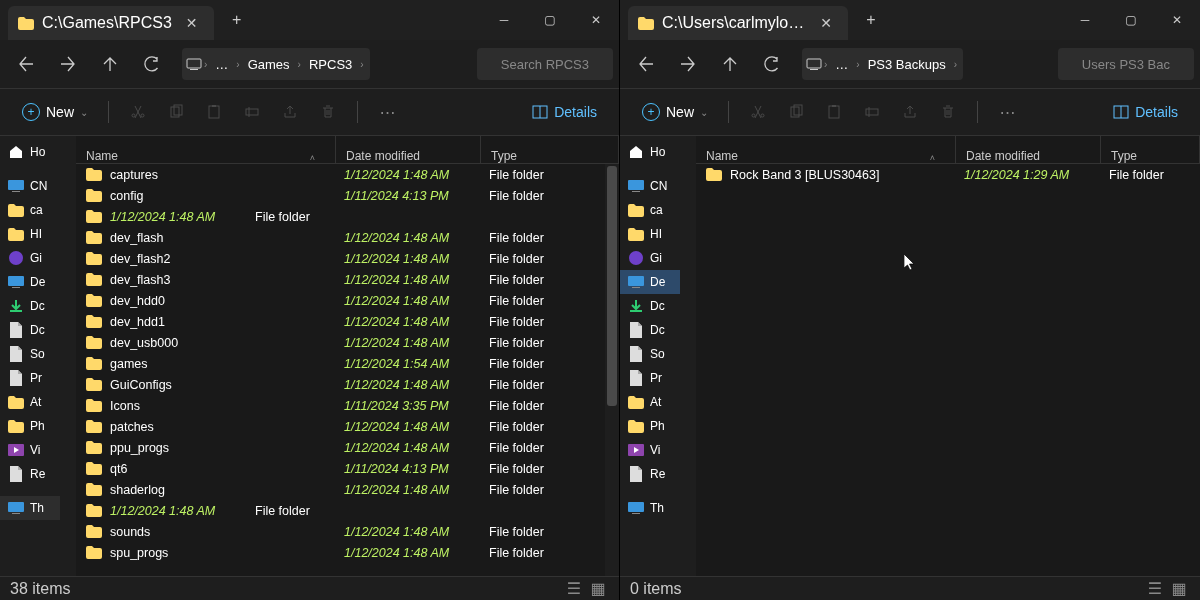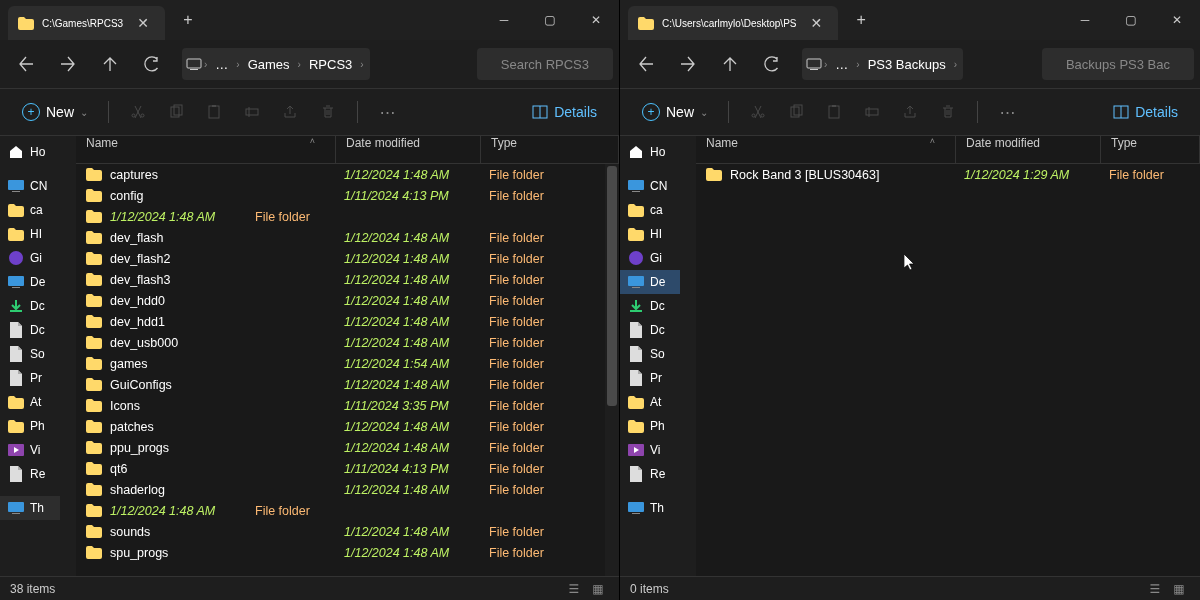--- a/index.html
+++ b/index.html
@@ -4,21 +4,21 @@
 <style>
 * { margin: 0; padding: 0; box-sizing: border-box; font-family: "Segoe UI", sans-serif; }
 body { background: #000; width: 1200px; height: 600px; display: flex; overflow: hidden; }
 .window { height: 600px; display: flex; flex-direction: column; background: #1e1e1e; color: #fff; position: relative; }
 .window-left { width: 620px; border-right: 1px solid #000; }
 .window-right { width: 580px; }
 .titlebar { height: 40px; display: flex; align-items: center; background: #202020; padding: 0; }
 .tab { height: 34px; display: flex; align-items: center; background: #2d2d2d; border-radius: 6px 6px 0 0; padding: 0 10px; margin-left: 8px; margin-top: 6px; gap: 8px; max-width: 220px; }
 .tab-icon { width: 16px; height: 16px; display: flex; align-items: center; justify-content: center; }
 .folder-svg { width: 16px; height: 13px; }
-.tab-title { font-size: 10px; white-space: nowrap; overflow: hidden; text-overflow: ellipsis; max-width: 160px; }
+.tab-title { font-size: 16px; white-space: nowrap; overflow: hidden; text-overflow: ellipsis; max-width: 160px; }
 .tab-close { font-size: 14px; color: #ccc; padding: 0 6px; cursor: pointer; }
 .new-tab-btn { width: 30px; height: 30px; display: flex; align-items: center; justify-content: center; color: #ccc; font-size: 16px; margin-left: 8px; cursor: pointer; }
 .win-controls { margin-left: auto; display: flex; }
 .win-btn { width: 46px; height: 32px; display: flex; align-items: center; justify-content: center; color: #ccc; cursor: pointer; font-size: 12px; }
 .navbar { height: 48px; display: flex; align-items: center; padding: 0 6px; gap: 2px; background: #1e1e1e; }
 .nav-btn { width: 40px; height: 36px; display: flex; align-items: center; justify-content: center; color: #ccc; cursor: pointer; border-radius: 4px; }
 .nav-btn svg { width: 16px; height: 16px; }
 .breadcrumb { flex: 0 1 auto; display: flex; align-items: center; background: #2d2d2d; border-radius: 4px; height: 32px; padding: 0 4px; margin: 0 8px; }
 .crumb { padding: 0 6px; font-size: 13px; color: #fff; cursor: pointer; display: flex; align-items: center; height: 100%; }
 .crumb-sep { color: #888; padding: 0 2px; font-size: 10px; }
@@ -33,34 +33,34 @@
 .tb-icon.disabled { opacity: 0.4; }
 .details-btn { margin-left: auto; display: flex; align-items: center; gap: 6px; color: #60c0ff; font-size: 14px; padding: 4px 10px; cursor: pointer; }
 .body { flex: 1; display: flex; overflow: hidden; gap: 16px; }
 .sidebar { width: 60px; background: #1e1e1e; overflow: hidden; padding-top: 4px; }
 .side-item { height: 24px; display: flex; align-items: center; padding: 0 8px; gap: 6px; font-size: 12px; color: #fff; cursor: pointer; white-space: nowrap; overflow: hidden; }
 .side-item.selected { background: #2d2d2d; }
 .side-item.selected-blue { background: #2d4a6a; }
 .side-icon { width: 16px; height: 16px; flex-shrink: 0; display: flex; align-items: center; justify-content: center; font-size: 13px; }
 .filepane { flex: 1; display: flex; flex-direction: column; background: #191919; position: relative; overflow: hidden; }
 .col-headers { height: 28px; display: flex; align-items: center; border-bottom: 1px solid #333; font-size: 12px; color: #ccc; }
-.col-h { padding: 0 10px; display: flex; align-items: flex-start; height: 100%; border-right: 1px solid #333; cursor: pointer; }
+.col-h { padding: 0 10px; display: flex; align-items: flex-end; height: 100%; border-right: 1px solid #333; cursor: pointer; }
 .col-h.name { flex: 0 0 260px; }
 .col-h.date { flex: 0 0 145px; }
 .col-h.type { flex: 1; }
 .col-h .sort-asc { margin-left: auto; margin-right: 10px; font-size: 9px; color: #888; }
 .filelist { flex: 1; overflow: hidden; }
 .file-row { height: 21px; display: flex; align-items: center; font-size: 12.5px; color: #fff; padding-left: 10px; cursor: pointer; }
 .file-icon { width: 16px; height: 13px; margin-right: 8px; flex-shrink: 0; }
 .file-name { flex: 0 0 234px; overflow: hidden; white-space: nowrap; text-overflow: ellipsis; }
 .file-date { flex: 0 0 145px; color: #bef264; font-style: italic; }
-.file-type { flex: 1; color: #fdba74; }
+.file-type { flex: 1; color: #ffffff; }
 .scrollbar { position: absolute; right: 0; top: 28px; width: 14px; bottom: 0; background: #1e1e1e; }
 .scroll-thumb { width: 10px; margin: 2px; background: #4a4a4a; border-radius: 3px; }
-.statusbar { height: 24px; display: flex; align-items: center; padding: 0 10px; font-size: 12px; color: #ccc; background: #1e1e1e; border-top: 1px solid #333; text-align: center; }
+.statusbar { height: 24px; display: flex; align-items: center; padding: 0 10px; font-size: 16px; color: #ccc; background: #1e1e1e; border-top: 1px solid #333; text-align: center; }
 .status-icons { margin-left: auto; display: flex; gap: 2px; }
 .status-icon { width: 22px; height: 18px; display: flex; align-items: center; justify-content: center; color: #888; cursor: pointer; }
 .cursor { position: absolute; width: 12px; height: 18px; pointer-events: none; z-index: 100; }
 .window-right .col-h.name { flex: 0 0 260px; }
 .window-right .file-name { flex: 0 0 234px; }
 </style>
 </head>
 <body>
 
 <div class="window window-left">
@@ -527,21 +527,21 @@
             <rect x="1" y="1" width="14" height="9" rx="1" fill="none" stroke="#ccc"></rect>
             <rect x="4" y="11" width="8" height="1" fill="#ccc"></rect>
           </svg>
         </span>
       <span class="crumb-sep">›</span>
       <span class="crumb">…</span>
       <span class="crumb-sep">›</span>
       <span class="crumb">PS3 Backups</span>
       <span class="crumb-sep">›</span>
     </div>
-    <div class="searchbox">Backups PS3 Bac</div>
+    <div class="searchbox">Users PS3 Bac</div>
   </div>
 
   <div class="toolbar">
     <div class="new-btn">
       <span class="new-plus">+</span>
       <span>New</span>
       <span class="chev-down">⌄</span>
     </div>
     <div class="tb-sep"></div>
     <div class="tb-icon disabled">

